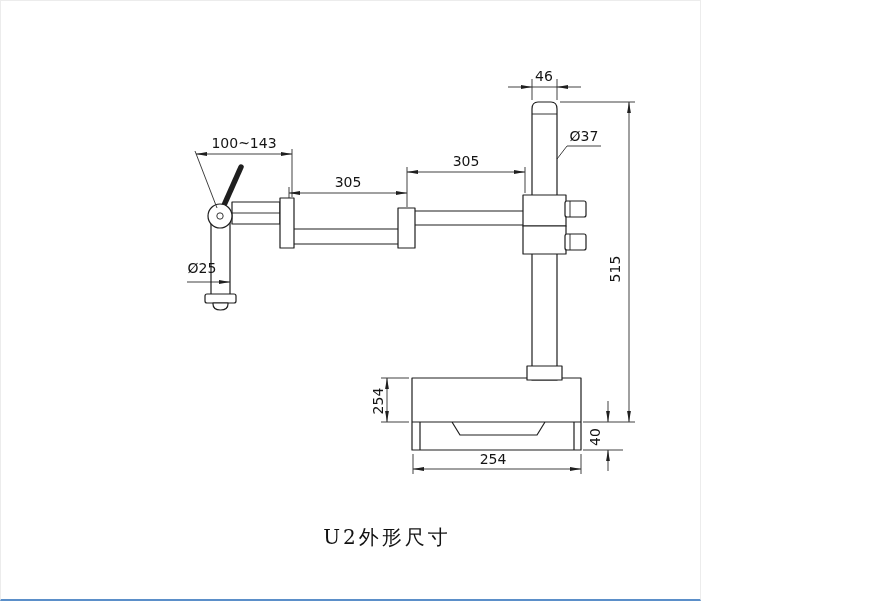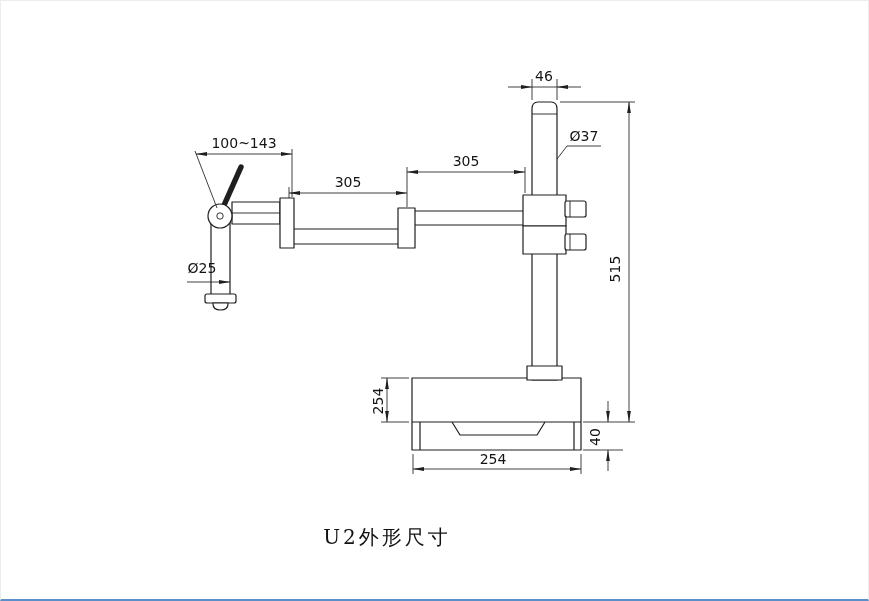--- a/index.html
+++ b/index.html
@@ -1,18 +1,18 @@
 <!DOCTYPE html>
 <html><head>
 <meta charset="utf-8">
 <style>
   html,body{margin:0;padding:0;background:#ffffff;}
   .canvas{
     position:relative;
-    width:869px;height:601px;
+    width:701px;height:601px;
     box-sizing:border-box;
     background:#ffffff;
     border:1px solid #ececec;
     border-bottom:2px solid #5b8fc9;
     overflow:hidden;
     font-family:"DejaVu Sans",sans-serif;
   }
   svg{position:absolute;left:0;top:0;}
   .obj{stroke:#1f1f1f;stroke-width:1.2;fill:none;stroke-linejoin:round;}
   .objf{stroke:#1f1f1f;stroke-width:1.2;fill:#ffffff;stroke-linejoin:round;}

